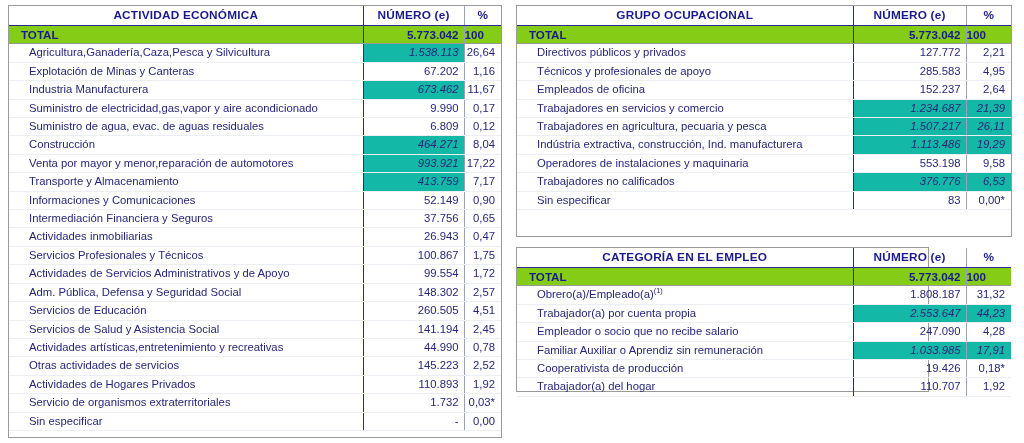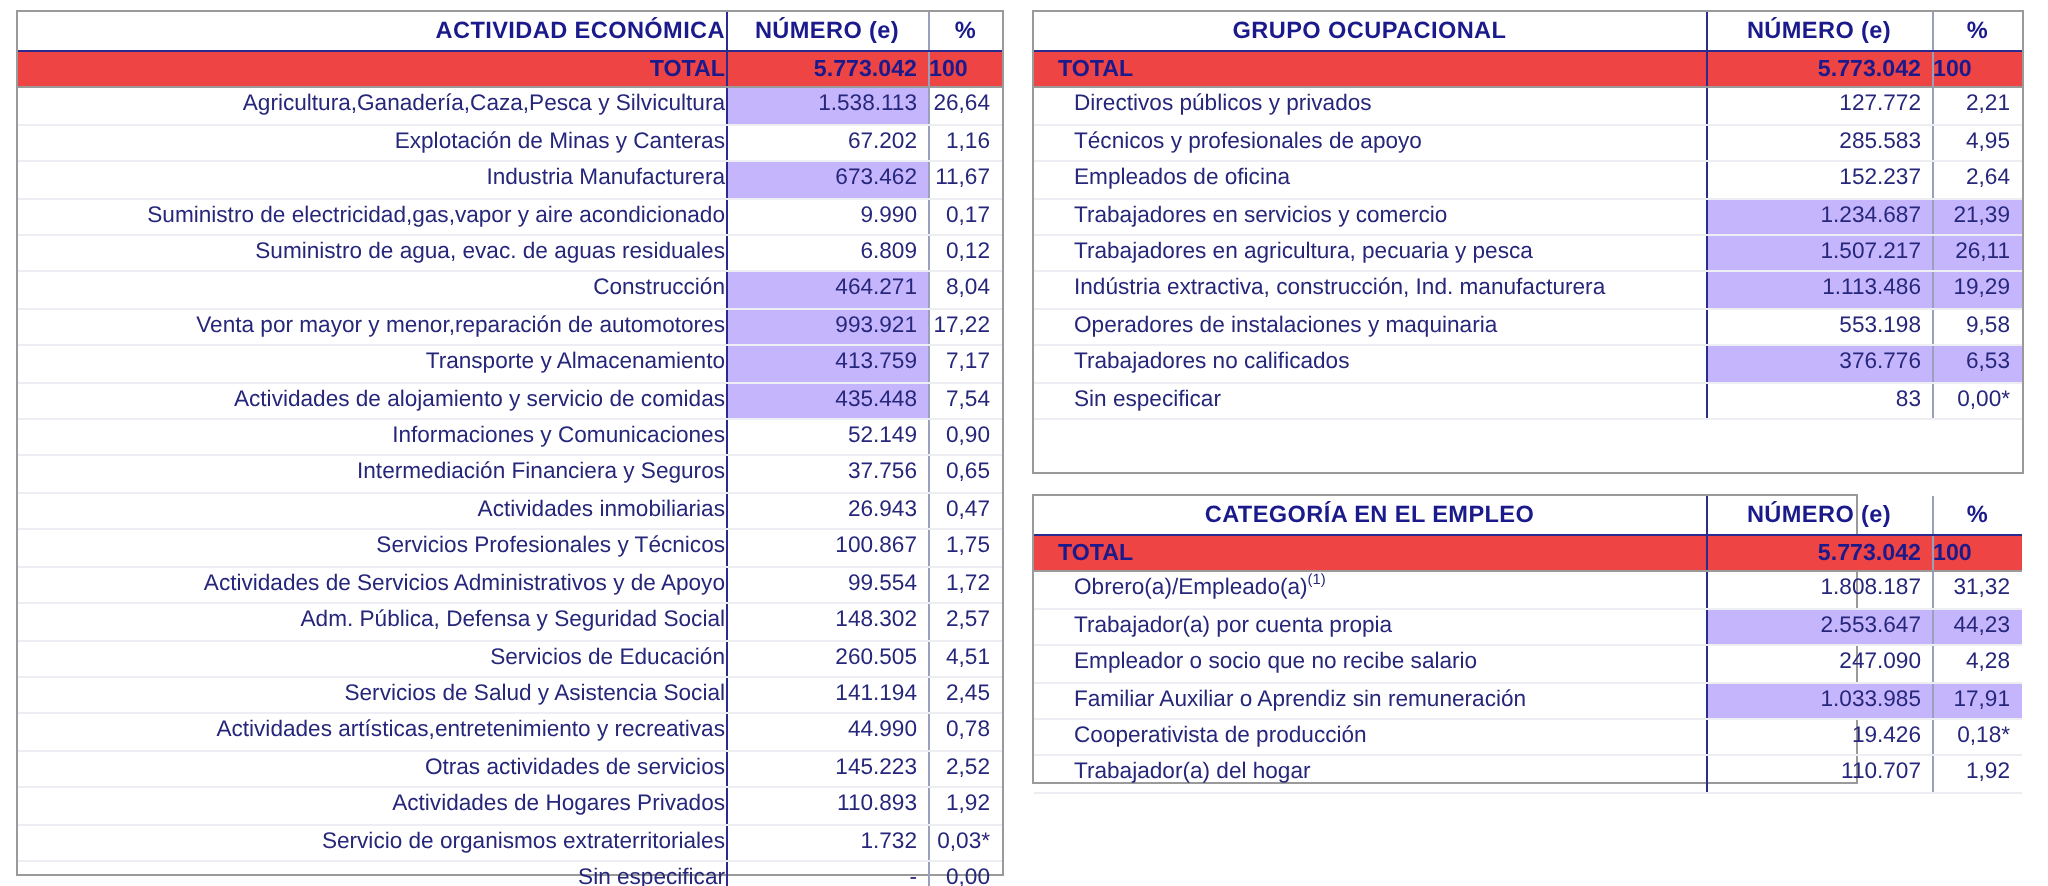--- a/index.html
+++ b/index.html
@@ -45,21 +45,21 @@
     white-space: nowrap;
     font-weight: normal;
     vertical-align: middle;
   }
 
   
   .c-name { }
   .c-num  { }
   .c-pct  { }
 
-  #table-actividad .c-name { width: 354px; text-align: right; }
+  #table-actividad .c-name { width: 354px; }
   #table-actividad .c-num  { width: 101px; }
   #table-actividad .c-pct  { width: 37px;  }
 
   #table-grupo .c-name, #table-categoria .c-name { width: 336px; }
   #table-grupo .c-num,  #table-categoria .c-num  { width: 113px; }
   #table-grupo .c-pct,  #table-categoria .c-pct  { width: 45px;  }
 
   
   tr.hdr th {
     color: #1a1a8c;
@@ -68,21 +68,21 @@
     text-align: center;
     border-bottom: 1.6px solid #2b2b8f;
     height: 19px;
     line-height: 19px;
     letter-spacing: .2px;
   }
   tr.hdr th.c-name { text-align: center; }
 
   
   tr.total td {
-    background: #ef4444;
+    background: #84cc16;
     font-weight: bold;
     color: #1a1a8c;
     border-bottom: 1px solid #9a9a9a;
     font-size: 11.6px;
   }
   tr.total td.c-name { padding-left: 12px; text-align: left; }
   tr.total td.c-num  { text-align: right; padding-right: 5px; }
   tr.total td.c-pct  { text-align: left; padding-right: 6px; }
 
   
@@ -103,21 +103,21 @@
     text-align: right;
     padding-right: 6px;
     color: #26267a;
   }
 
   
   td.c-num, th.c-num { border-left: 1.4px solid #2b2b8f; }
   td.c-pct, th.c-pct { border-left: 1px solid #9aa0bb; }
 
   
-  td.hl { background: #c4b5fd; }
+  td.hl { background: #14b8a6; font-style: italic; }
 
   sup.fn { font-size: 7.4px; vertical-align: super; line-height: 0; }
 </style>
 </head>
 <body>
 
 <div class="page">
 
   <div class="tbl-wrap" id="table-actividad">
     <table class="data">
@@ -173,25 +173,20 @@
             <td class="c-name">Venta por mayor y menor,reparación de automotores</td>
             <td class="c-num hl">993.921</td>
             <td class="c-pct">17,22</td>
           </tr>
           <tr class="row">
             <td class="c-name">Transporte y Almacenamiento</td>
             <td class="c-num hl">413.759</td>
             <td class="c-pct">7,17</td>
           </tr>
           <tr class="row">
-            <td class="c-name">Actividades de alojamiento y servicio de comidas</td>
-            <td class="c-num hl">435.448</td>
-            <td class="c-pct">7,54</td>
-          </tr>
-          <tr class="row">
             <td class="c-name">Informaciones y Comunicaciones</td>
             <td class="c-num">52.149</td>
             <td class="c-pct">0,90</td>
           </tr>
           <tr class="row">
             <td class="c-name">Intermediación Financiera y Seguros</td>
             <td class="c-num">37.756</td>
             <td class="c-pct">0,65</td>
           </tr>
           <tr class="row">

